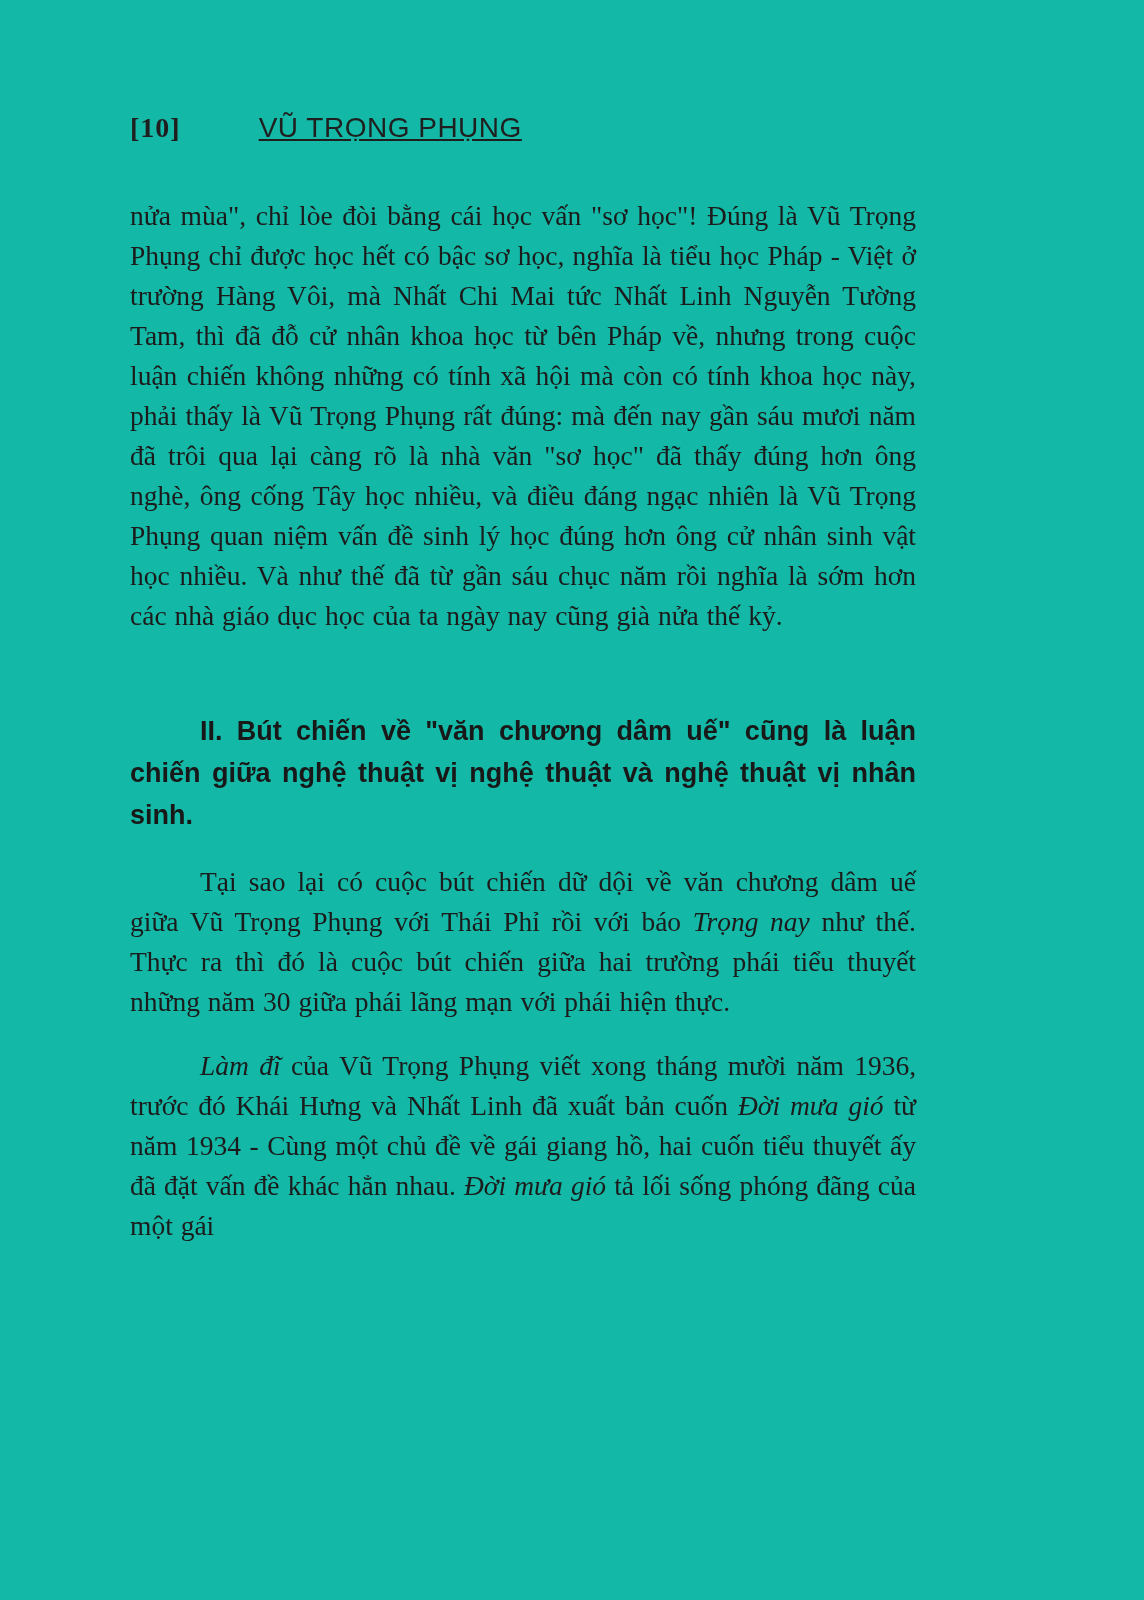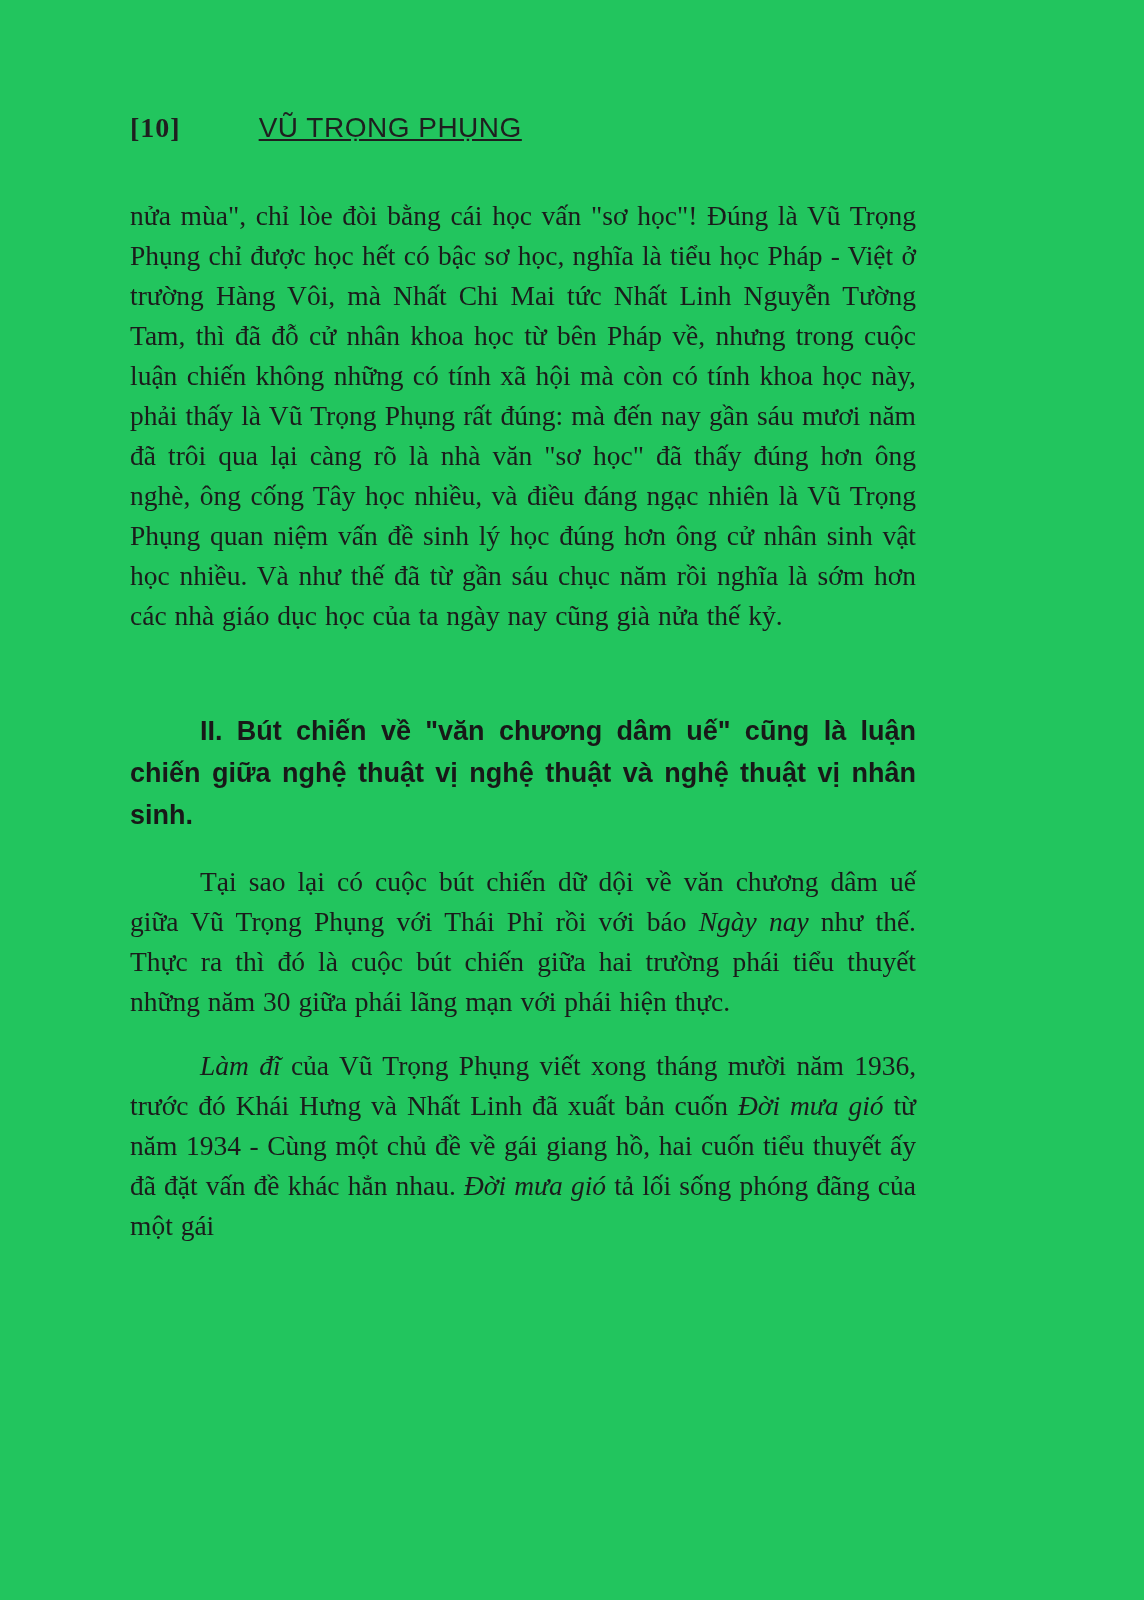--- a/index.html
+++ b/index.html
@@ -5,21 +5,21 @@
   html, body {
     margin: 0;
     padding: 0;
     background: #ffffff;
   }
   .page {
     position: relative;
     width: 1144px;
     height: 1600px;
     margin: 0 auto;
-    background: #22c55e;
+    background: #14b8a6;
     box-sizing: border-box;
     padding: 112px 228px 0 130px;
     overflow: hidden;
     font-family: "Liberation Serif", serif;
     color: #1b1b1b;
   }
   .running-header {
     display: flex;
     align-items: baseline;
     font-family: "Liberation Sans", sans-serif;
@@ -69,16 +69,16 @@
 
 <div class="page">
   <div class="running-header">
     <span class="page-num">[10]</span>
     <span class="book-title">VŨ TRỌNG PHỤNG</span>
   </div>
 
   <div class="body-content">
       <p class="paragraph"><span>nửa mùa", chỉ lòe đòi bằng cái học vấn "sơ học"! Đúng là Vũ Trọng Phụng chỉ được học hết có bậc sơ học, nghĩa là tiểu học Pháp - Việt ở trường Hàng Vôi, mà Nhất Chi Mai tức Nhất Linh Nguyễn Tường Tam, thì đã đỗ cử nhân khoa học từ bên Pháp về, nhưng trong cuộc luận chiến không những có tính xã hội mà còn có tính khoa học này, phải thấy là Vũ Trọng Phụng rất đúng: mà đến nay gần sáu mươi năm đã trôi qua lại càng rõ là nhà văn "sơ học" đã thấy đúng hơn ông nghè, ông cống Tây học nhiều, và điều đáng ngạc nhiên là Vũ Trọng Phụng quan niệm vấn đề sinh lý học đúng hơn ông cử nhân sinh vật học nhiều. Và như thế đã từ gần sáu chục năm rồi nghĩa là sớm hơn các nhà giáo dục học của ta ngày nay cũng già nửa thế kỷ.</span></p>
       <h2 class="heading"><span>II. Bút chiến về "văn chương dâm uế" cũng là luận chiến giữa nghệ thuật vị nghệ thuật và nghệ thuật vị nhân sinh.</span></h2>
-      <p class="paragraph indent"><span>Tại sao lại có cuộc bút chiến dữ dội về văn chương dâm uế giữa Vũ Trọng Phụng với Thái Phỉ rồi với báo </span><em>Ngày nay</em><span> như thế. Thực ra thì đó là cuộc bút chiến giữa hai trường phái tiểu thuyết những năm 30 giữa phái lãng mạn với phái hiện thực.</span></p>
+      <p class="paragraph indent"><span>Tại sao lại có cuộc bút chiến dữ dội về văn chương dâm uế giữa Vũ Trọng Phụng với Thái Phỉ rồi với báo </span><em>Trọng nay</em><span> như thế. Thực ra thì đó là cuộc bút chiến giữa hai trường phái tiểu thuyết những năm 30 giữa phái lãng mạn với phái hiện thực.</span></p>
       <p class="paragraph indent"><em>Làm đĩ</em><span> của Vũ Trọng Phụng viết xong tháng mười năm 1936, trước đó Khái Hưng và Nhất Linh đã xuất bản cuốn </span><em>Đời mưa gió</em><span> từ năm 1934 - Cùng một chủ đề về gái giang hồ, hai cuốn tiểu thuyết ấy đã đặt vấn đề khác hẳn nhau. </span><em>Đời mưa gió</em><span> tả lối sống phóng đãng của một gái</span></p>
     </div>
 </div>
 
 </body></html>

